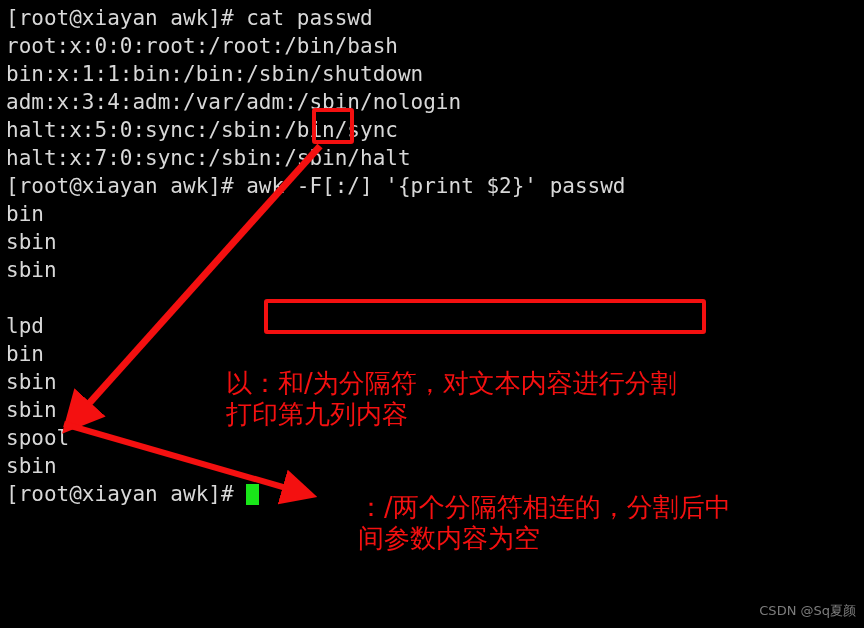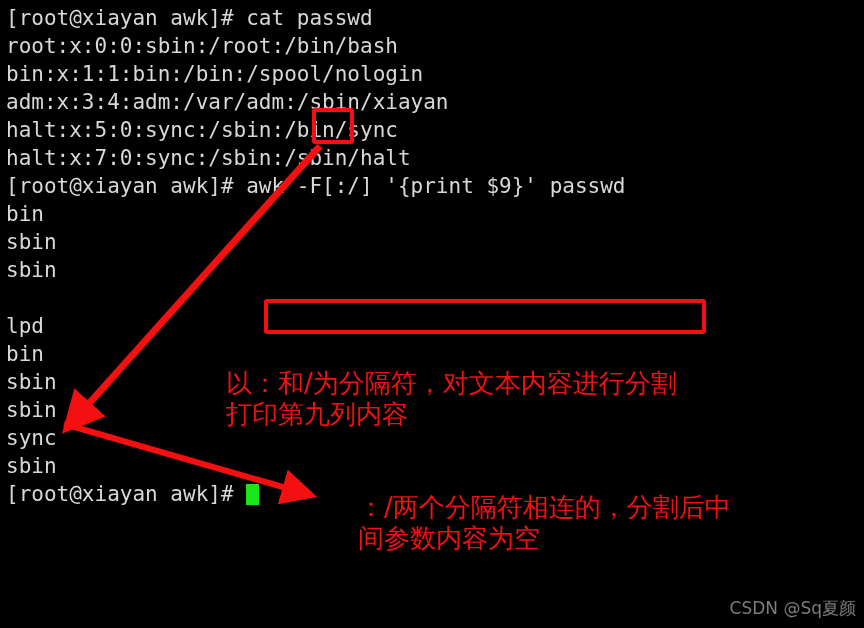--- a/index.html
+++ b/index.html
@@ -65,47 +65,47 @@
     position: absolute;
     left: 0; top: 0;
     width: 864px; height: 628px;
     pointer-events: none;
   }
   .watermark {
     position: absolute;
     right: 8px;
     bottom: 8px;
     color: #7d7d7d;
-    font-size: 17px;
+    font-size: 13px;
     font-family: "DejaVu Sans", "Liberation Sans", sans-serif;
     white-space: pre;
   }
 </style>
 </head>
 <body>
 
 <div id="screen">
 
   <div class="term">
     <div class="line">[root@xiayan awk]# cat passwd</div>
-    <div class="line">root:x:0:0:sbin:/root:/bin/bash</div>
-    <div class="line">bin:x:1:1:bin:/bin:/spool/nologin</div>
-    <div class="line">adm:x:3:4:adm:/var/adm:/sbin/xiayan</div>
+    <div class="line">root:x:0:0:root:/root:/bin/bash</div>
+    <div class="line">bin:x:1:1:bin:/bin:/sbin/shutdown</div>
+    <div class="line">adm:x:3:4:adm:/var/adm:/sbin/nologin</div>
     <div class="line">halt:x:5:0:sync:/sbin:/bin/sync</div>
     <div class="line">halt:x:7:0:sync:/sbin:/sbin/halt</div>
-    <div class="line">[root@xiayan awk]# awk -F[:/] '{print $9}' passwd</div>
+    <div class="line">[root@xiayan awk]# awk -F[:/] '{print $2}' passwd</div>
     <div class="line">bin</div>
     <div class="line">sbin</div>
     <div class="line">sbin</div>
     <div class="line blank"></div>
     <div class="line">lpd</div>
     <div class="line">bin</div>
     <div class="line">sbin</div>
     <div class="line">sbin</div>
-    <div class="line">sync</div>
+    <div class="line">spool</div>
     <div class="line">sbin</div>
     <div class="line cursor-line"><span>[root@xiayan awk]# </span><span class="cursor"></span></div>
   </div>
 
   <div class="redbox" id="box-sep"></div>
   <div class="redbox" id="box-cmd"></div>
 
   <svg id="arrows" viewBox="0 0 864 628">
     <defs>
       <marker id="ah1" markerWidth="6" markerHeight="6" refX="3" refY="3" orient="auto">

